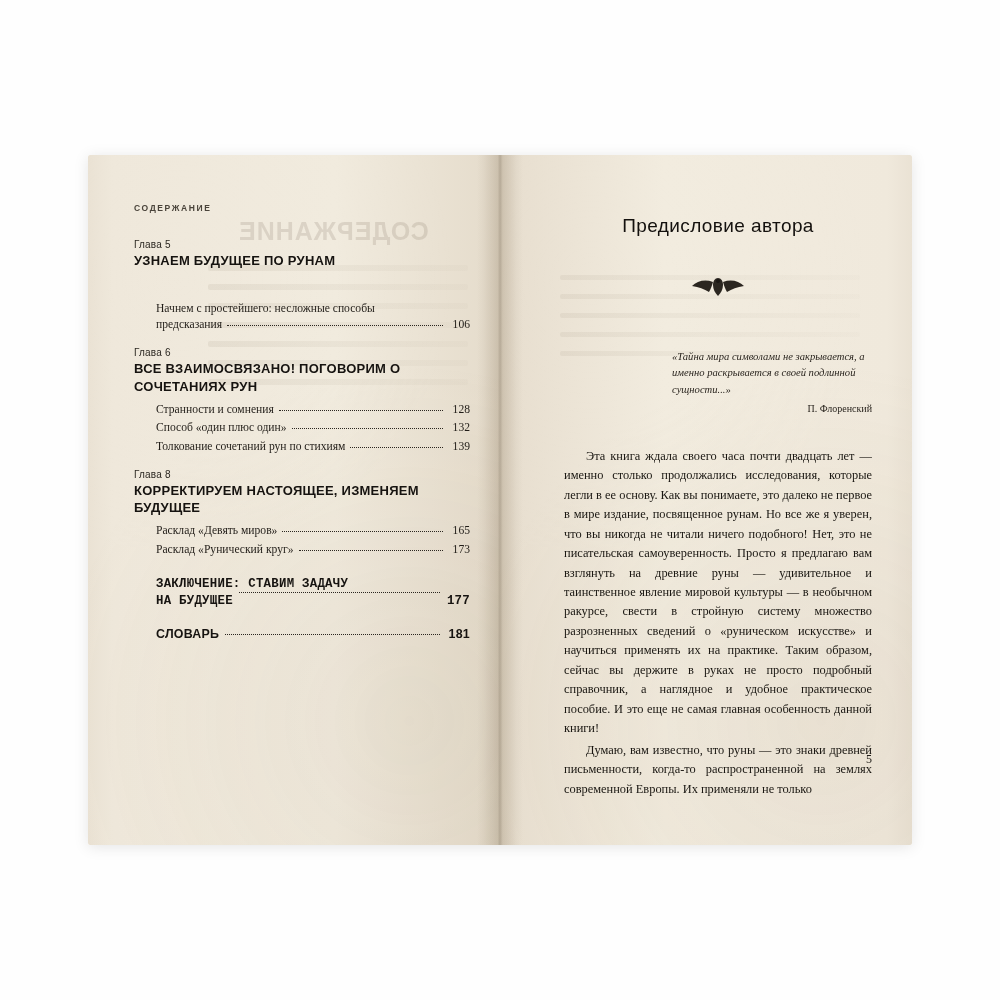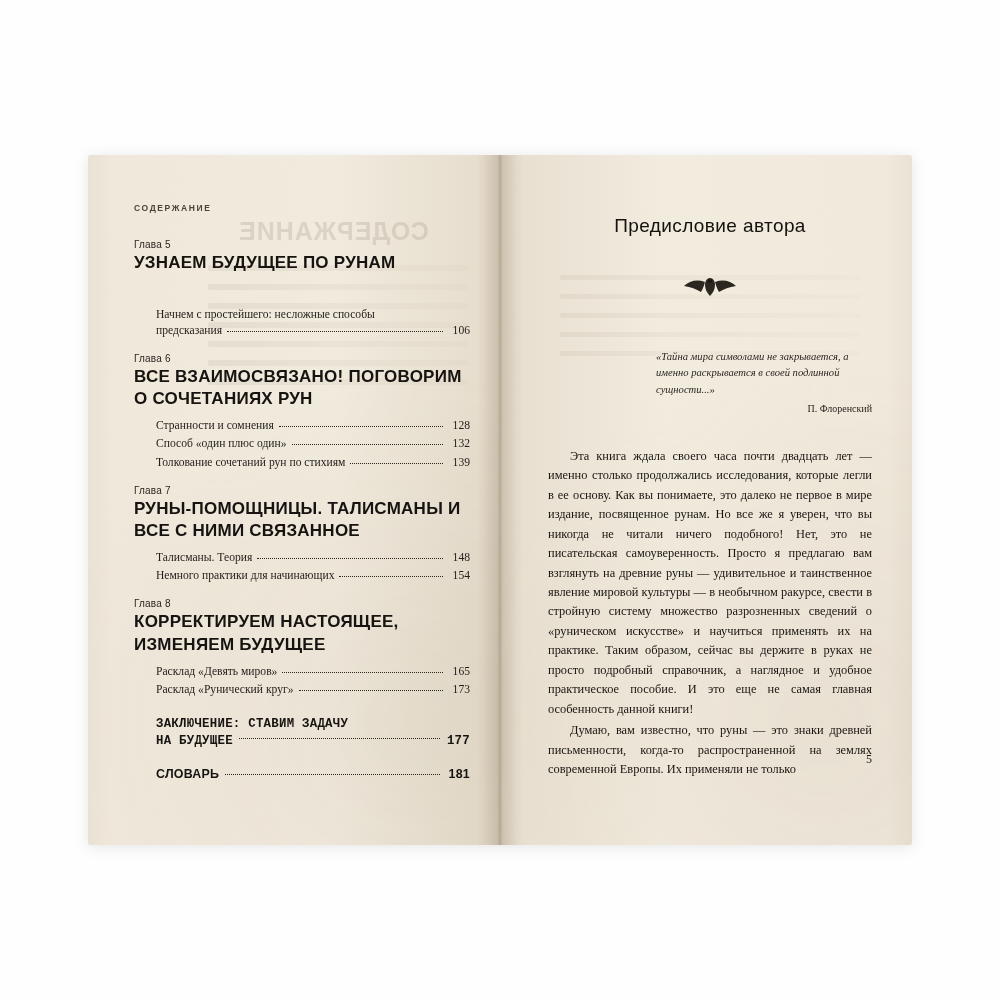--- a/index.html
+++ b/index.html
@@ -117,21 +117,21 @@
   }
 
   .chapter-block { margin-bottom: 4px; }
   .chapter-label {
     font-size: 10px;
     color: #2b2721;
     margin: 14px 0 2px 0;
     letter-spacing: .2px;
   }
   .chapter-title {
-    font-size: 17px;
+    font-size: 13px;
     font-weight: 700;
     line-height: 1.33;
     letter-spacing: .25px;
     color: #161310;
     text-transform: uppercase;
     margin-bottom: 7px;
   }
   .entry {
     display: flex;
     align-items: baseline;
@@ -183,26 +183,26 @@
     margin: 0 6px;
     position: relative;
     top: -3px;
     border-bottom: 1.4px dotted #2b2620;
     min-width: 16px;
     height: 1px;
   }
   .big-entry .pg { min-width: 24px; text-align: right; font-weight: 700; }
   .big-entry.two-line { display:block;font-family:Liberation Mono, monospace; }
   .big-entry.two-line .l1 { margin-bottom: 3px; }
-  .big-entry.two-line .l2 { display:flex; align-items: center; }
+  .big-entry.two-line .l2 { display:flex; align-items: flex-start; }
 
   
   .preface-wrap {
     position: absolute;
-    left: 48px;
+    left: 64px;
     top: 60px;
     right: 40px;
     color: #1c1915;
   }
   .preface-title {
     font-family: "Liberation Sans", sans-serif;
     font-size: 19px;
     letter-spacing: .4px;
     color: #14110e;
     text-align: center;
@@ -312,34 +312,20 @@
             <span class="dots"></span>
             <span class="pg">132</span>
           </div>
           <div class="entry">
             <span class="etext">Толкование сочетаний рун по стихиям</span>
             <span class="dots"></span>
             <span class="pg">139</span>
           </div>
         </div>
 
-        <div class="chapter-block">
-          <div class="chapter-label">Глава 7</div>
-          <div class="chapter-title">РУНЫ-ПОМОЩНИЦЫ. ТАЛИСМАНЫ И ВСЕ С НИМИ СВЯЗАННОЕ</div>
-          <div class="entry">
-            <span class="etext">Талисманы. Теория</span>
-            <span class="dots"></span>
-            <span class="pg">148</span>
-          </div>
-          <div class="entry">
-            <span class="etext">Немного практики для начинающих</span>
-            <span class="dots"></span>
-            <span class="pg">154</span>
-          </div>
-        </div>
 
         <div class="chapter-block">
           <div class="chapter-label">Глава 8</div>
           <div class="chapter-title">КОРРЕКТИРУЕМ НАСТОЯЩЕЕ, ИЗМЕНЯЕМ БУДУЩЕЕ</div>
           <div class="entry">
             <span class="etext">Расклад «Девять миров»</span>
             <span class="dots"></span>
             <span class="pg">165</span>
           </div>
           <div class="entry">

